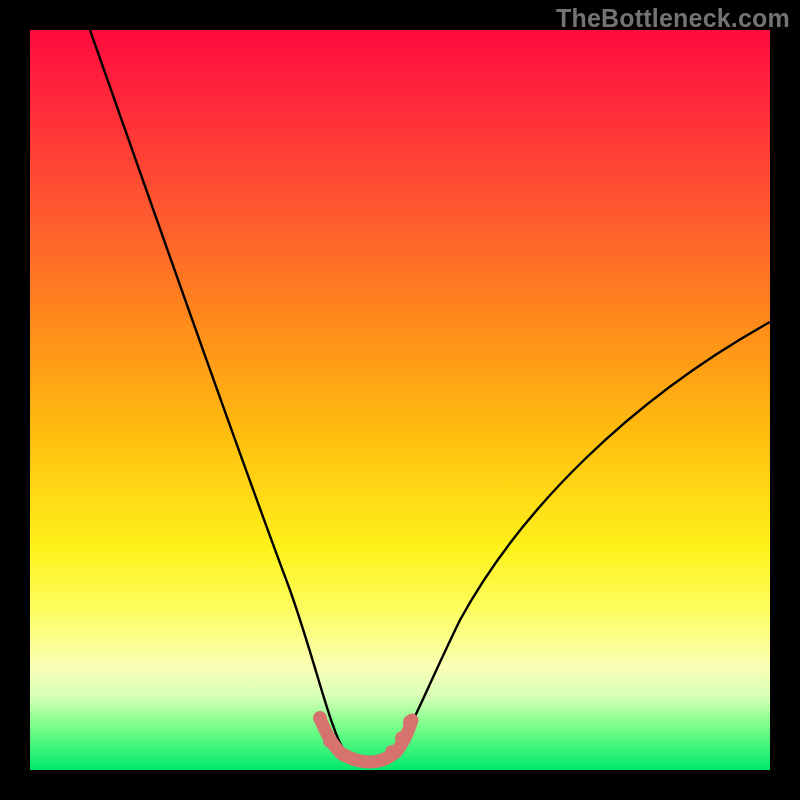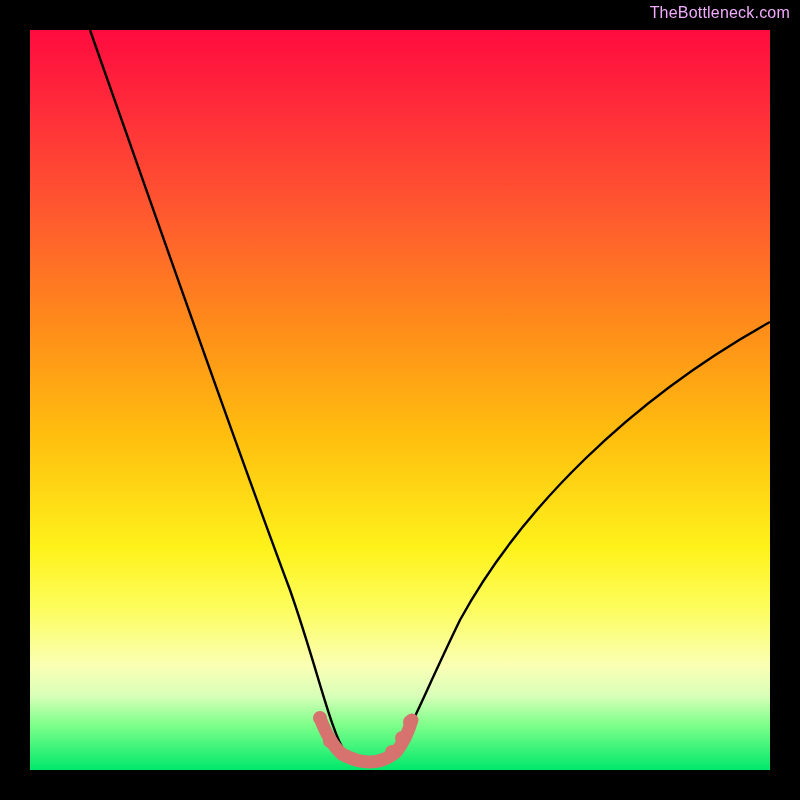--- a/index.html
+++ b/index.html
@@ -34,23 +34,23 @@
       #faffb5 86%,
       #d8ffb8 90%,
       #7cff8a 94%,
       #00e86b 100%
     );
   }
   .watermark {
     position: absolute;
     top: 4px;
     right: 10px;
-    color: #f0abfc;
-    font-size: 16px;
-    font-weight: 400;
+    color: #737373;
+    font-size: 25px;
+    font-weight: 700;
     letter-spacing: 0.2px;
     z-index: 20;
   }
   svg.curve {
     position: absolute;
     inset: 0;
     z-index: 10;
   }
 </style>
 </head>

